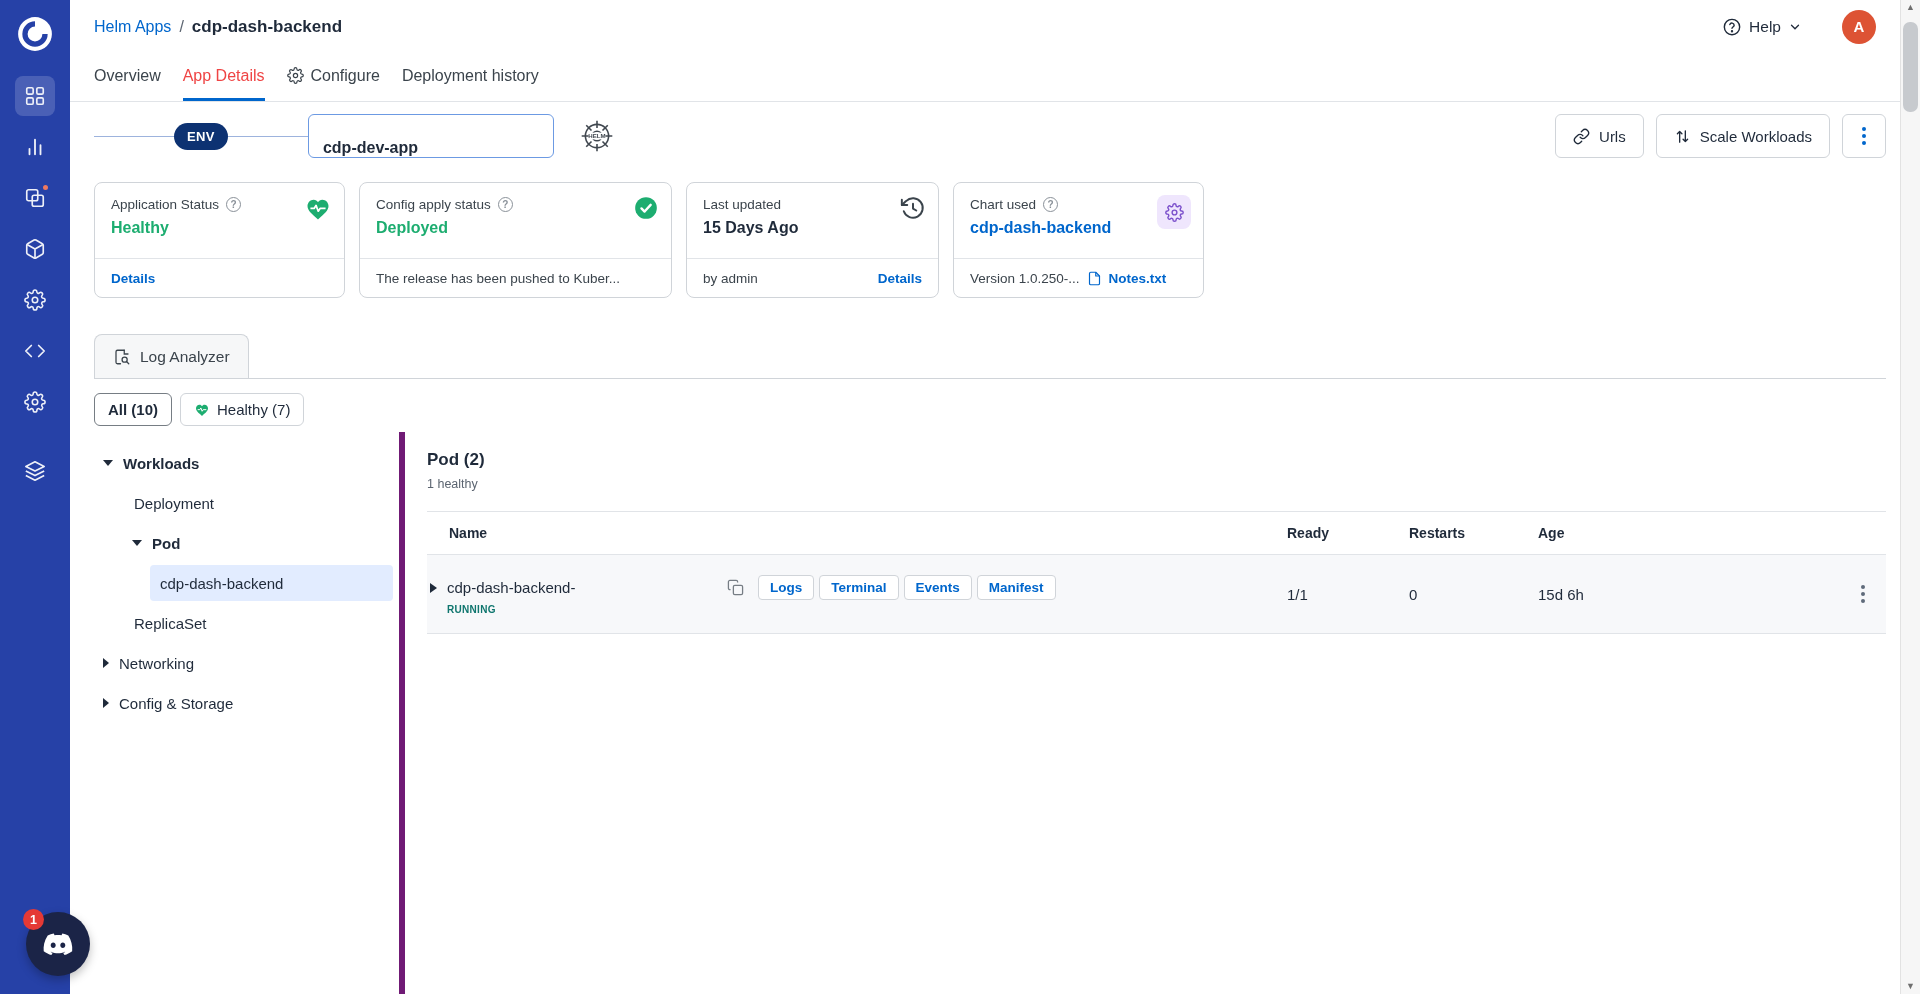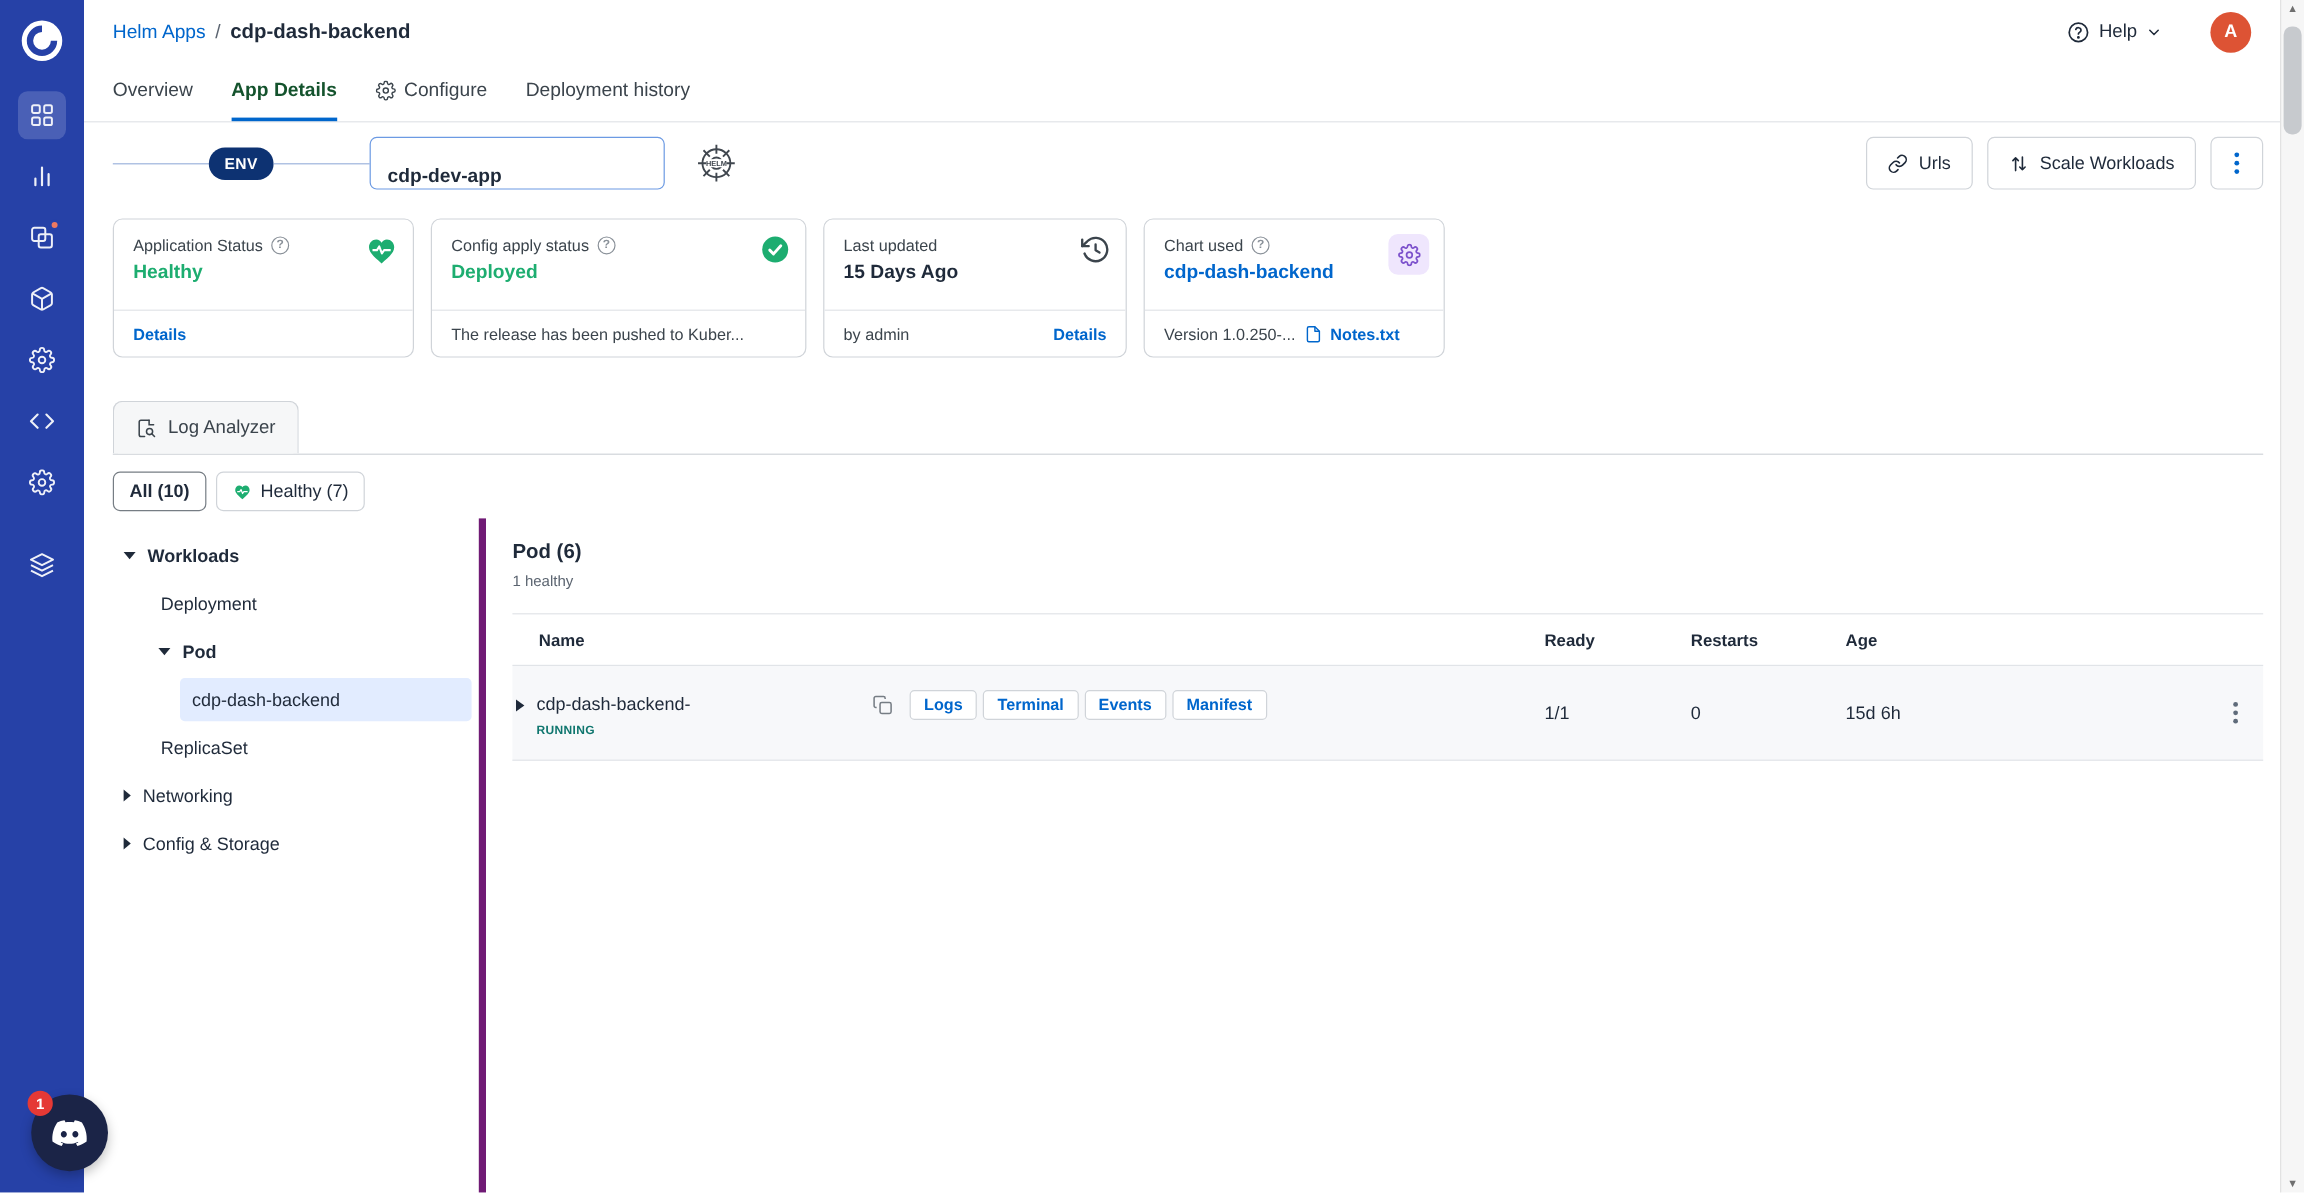--- a/index.html
+++ b/index.html
@@ -23,24 +23,24 @@
   .topbar{height:53px;display:flex;align-items:center;justify-content:space-between;padding:0 44px 0 24px}
   .breadcrumb{display:flex;align-items:baseline;gap:8px;font-size:16px}
   .bc-root{color:#0066cc;text-decoration:none;cursor:pointer}
   .bc-sep{color:#5b6470}
   .bc-current{font-size:17px;font-weight:700;color:#1f2a3a}
   .topbar-right{display:flex;align-items:center}
   .help{display:flex;align-items:center;gap:7px;font-size:15.5px;cursor:pointer;color:#1f2a3a}
   .avatar{width:34px;height:34px;border-radius:50%;background:#dd5334;color:#fff;font-weight:700;
     font-size:15px;display:flex;align-items:center;justify-content:center;margin-left:40px;cursor:pointer}
 
-  .tabs{height:49px;display:flex;align-items:stretch;gap:32px;padding:0 24px;border-bottom:1px solid #e1e4e8}
+  .tabs{height:49px;display:flex;align-items:stretch;gap:22px;padding:0 24px;border-bottom:1px solid #e1e4e8}
   .tab{display:flex;align-items:center;gap:7px;font-size:16px;color:#3b444c;
     border-bottom:3px solid transparent;cursor:pointer}
-  .tab.active{color:#14532d;font-weight:700;border-bottom-color:#0066cc}
+  .tab.active{color:#ef4444;font-weight:400;border-bottom-color:#0066cc}
   .tab .i{display:flex;align-items:center}
 
   .content{flex:1;display:flex;flex-direction:column;padding:0 34px 0 24px;min-height:0}
 
   
   .env-row{margin-top:12px;display:flex;align-items:center;height:44px}
   .env-connector{display:flex;align-items:center}
   .env-line{height:1px;width:80px;background:#9db3dd;display:block}
   .env-pill{background:#0d3272;color:#fff;height:27px;padding:0 13px;border-radius:14px;
     font-size:13px;font-weight:700;letter-spacing:.4px;display:flex;align-items:center}
@@ -459,21 +459,21 @@
             <span class="cright"></span>
             <span>Networking</span>
           </div>
           <div class="tree-row t0">
             <span class="cright"></span>
             <span>Config &amp; Storage</span>
           </div>
         </div>
 
         <div class="panel">
-          <div class="panel-title">Pod (6)</div>
+          <div class="panel-title">Pod (2)</div>
           <div class="panel-sub">1 healthy</div>
 
           <div class="thead">
             <div class="th-name">Name</div>
             <div>Ready</div>
             <div>Restarts</div>
             <div>Age</div>
             <div></div>
           </div>
 

